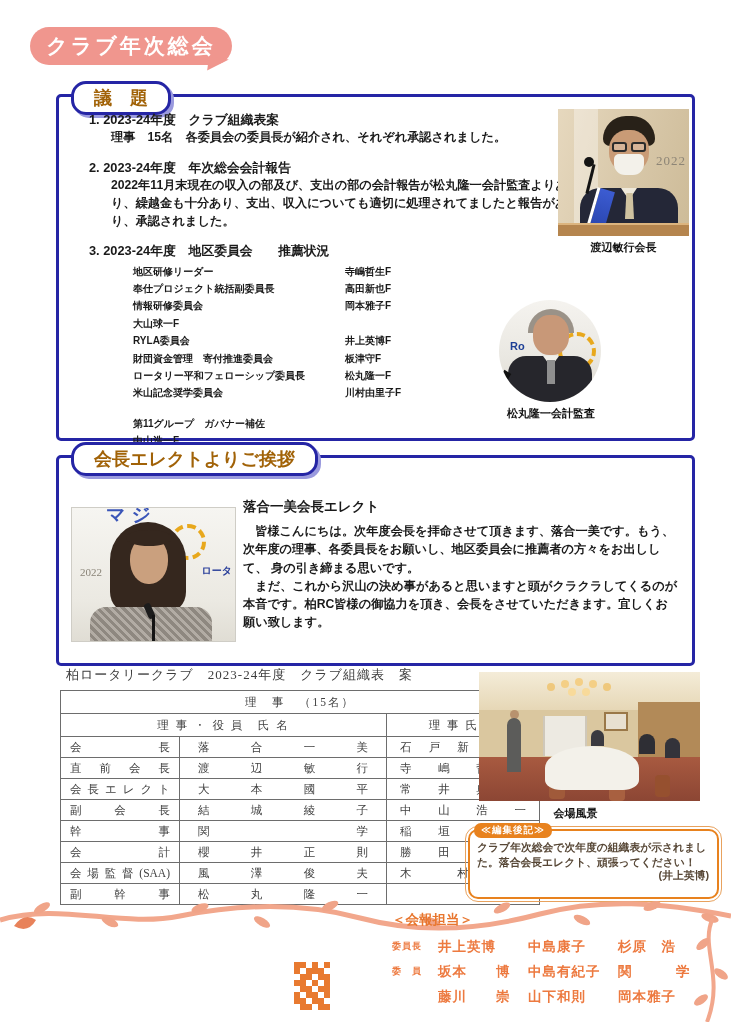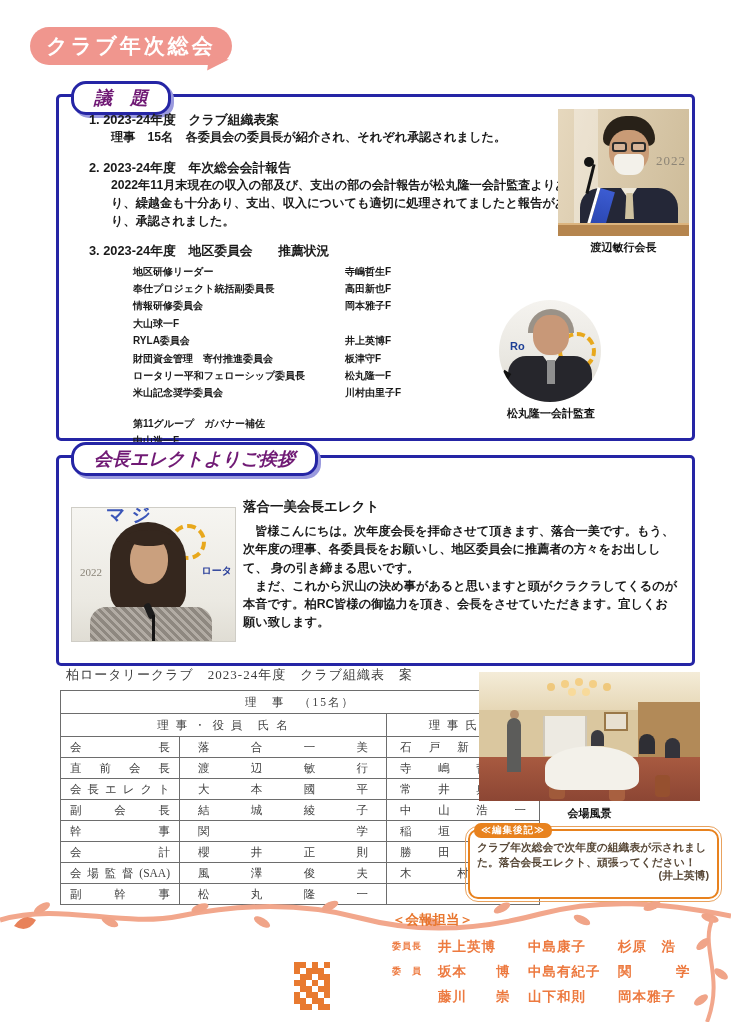--- a/index.html
+++ b/index.html
@@ -10,22 +10,22 @@
   .badge{position:absolute;left:30px;top:27px;width:202px;height:38px;background:#f0968e;
          border-radius:19px;color:#fff;font-size:21px;font-weight:bold;letter-spacing:3px;
          line-height:38px;text-align:center;}
   .badge-tail{position:absolute;left:208px;top:58px;width:0;height:0;
          border-left:20px solid #f0968e;border-bottom:14px solid transparent;
          transform:rotate(8deg);}
 
   
   .bluebox{position:absolute;border:3px solid #2525a5;border-radius:5px;background:#fff;}
   .bubble{position:absolute;top:-16px;background:#fff;border:3px solid #2525a5;border-radius:15px;
-          color:#701a75;font-weight:bold;font-size:18px;padding:2px 20px;
-          box-shadow:3px 3px 0 #9a9ade;white-space:nowrap;font-style:italic;}
+          color:#a16207;font-weight:bold;font-size:18px;padding:2px 20px;
+          box-shadow:3px 3px 0 #9a9ade;white-space:nowrap;}
   #agenda-box{left:56px;top:94px;width:633px;height:341px;}
   #greeting-box{left:56px;top:455px;width:633px;height:205px;}
 
   .agenda-content{position:absolute;left:30px;top:14px;width:470px;color:#1a1a1a;}
   .agenda-title{font-weight:bold;font-size:12.8px;line-height:1.35;}
   .agenda-body{font-weight:bold;font-size:12.2px;line-height:1.45;margin:1px 0 12px 22px;width:468px;}
   .role-line{display:flex;margin-left:44px;font-weight:bold;font-size:10px;line-height:17.4px;}
   .role-col{width:212px;}
   .gov-line{margin-top:13px;flex-direction:column;}
 
@@ -323,21 +323,21 @@
     <div class="v-chair1"></div>
     <div class="v-chair2"></div>
     <div class="v-chair3"></div>
     <div class="v-table"></div>
     <div class="v-manhead"></div>
     <div class="v-man"></div>
     <div class="v-sit1"></div>
     <div class="v-sit2"></div>
     <div class="v-sit3"></div>
   </div>
-  <div class="photo-caption" style="left:479px;top:806px;width:221px;font-family:Liberation Serif, serif;">会場風景</div>
+  <div class="photo-caption" style="left:465px;top:806px;width:221px;font-family:Liberation Serif, serif;">会場風景</div>
 
   <div class="note">
     <div class="note-label">≪編集後記≫</div>
     <div class="note-body">クラブ年次総会で次年度の組織表が示されました。落合会長エレクト、頑張ってください！</div>
     <div class="note-sign">(井上英博)</div>
   </div>
 
   <svg class="vine" width="731" height="46">
     <path d="M0,28 C60,10 120,36 180,24 S300,10 360,26 S480,38 540,22 S660,10 731,24" stroke="#f2a78c" stroke-width="5" fill="none"></path>
     <ellipse cx="42" cy="16" rx="9" ry="4" fill="#f0a488" transform="rotate(-30 42 16)"></ellipse>

